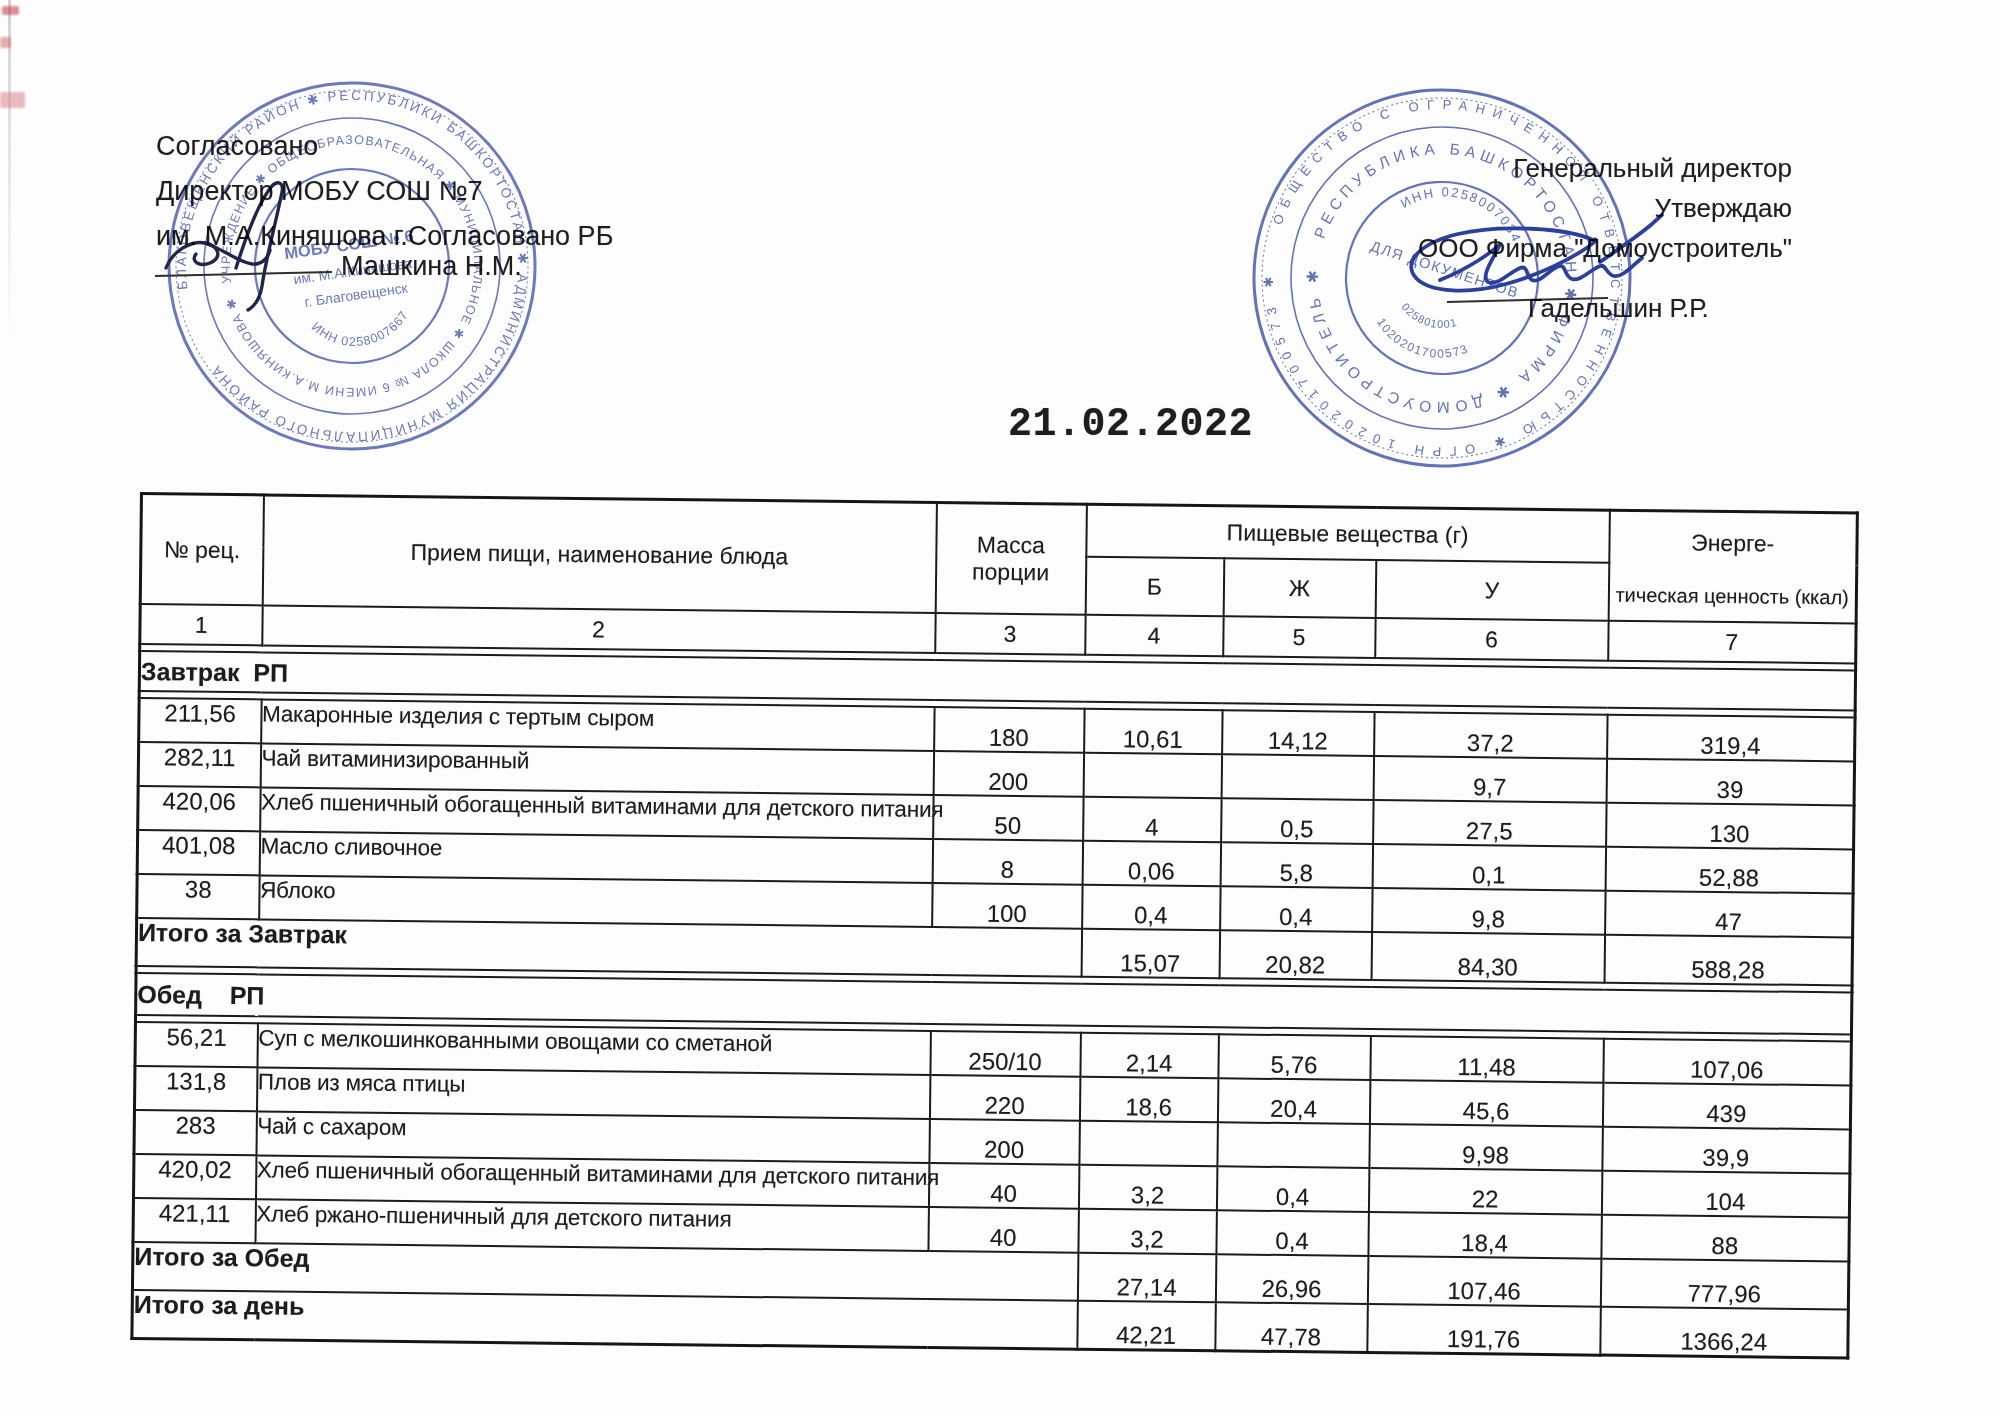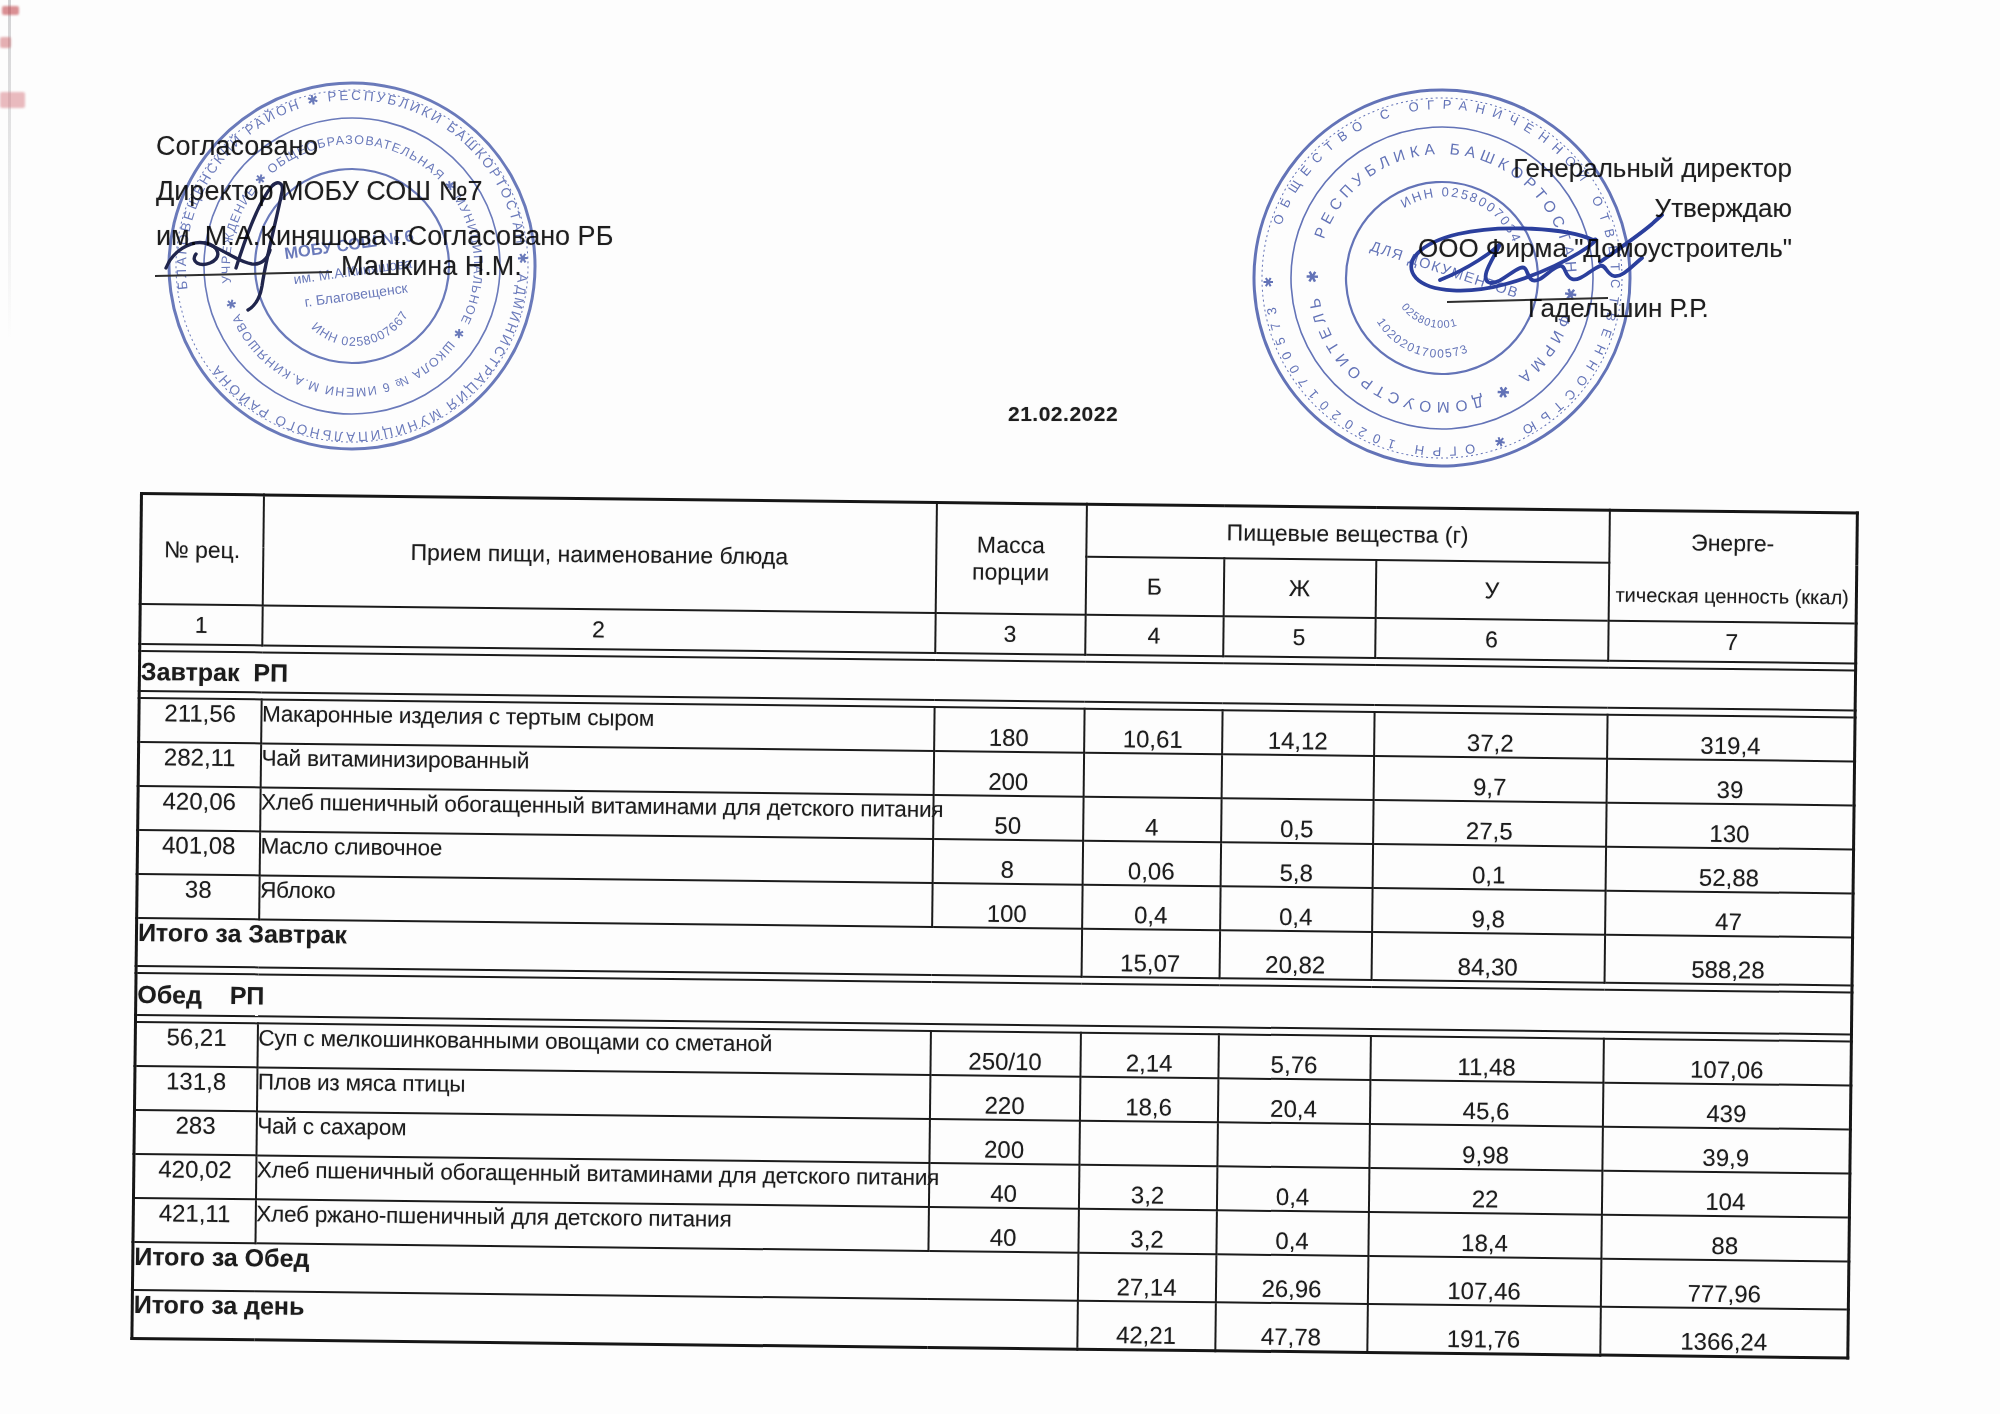--- a/index.html
+++ b/index.html
@@ -18,21 +18,21 @@
   .mark{position:absolute;border-radius:2px;filter:blur(1px);}
   .mark1{left:2px;top:6px;width:17px;height:9px;background:rgba(190,55,62,.55);}
   .mark2{left:0;top:37px;width:11px;height:11px;background:rgba(200,80,86,.45);}
   .mark3{left:0;top:92px;width:25px;height:16px;background:rgba(214,120,128,.5);}
 
   
   .agreed{position:absolute;left:156px;top:124px;font-size:27px;line-height:45px;}
   .approved{position:absolute;right:208px;top:148px;font-size:26px;line-height:40px;text-align:right;}
   .sig-name-left{position:absolute;left:341px;top:251px;font-size:27px;}
   .sig-name-right{position:absolute;left:1528px;top:293px;font-size:26px;}
-  .date{position:absolute;left:1008px;top:402px;font-size:21px;font-weight:bold;letter-spacing:.5px;}
+  .date{position:absolute;left:1008px;top:402px;font-size:40px;font-weight:bold;letter-spacing:.5px;font-family:Liberation Mono, monospace;}
 
   
   .tblwrap{position:absolute;left:140px;top:492px;width:1716px;
     transform:rotate(.65deg);transform-origin:0 0;}
   table.menu{border-collapse:collapse;table-layout:fixed;width:1716px;
     border:3px solid #161616;font-size:24px;color:#1c1c1c;}
   table.menu td{border:2px solid #1b1b1b;padding:0;line-height:27px;}
   tr.hA td,tr.hB td{text-align:center;vertical-align:middle;font-size:23px;}
   td.energy div{white-space:nowrap;}
   td.energy .e1{margin:6px 0 26px 0;}

